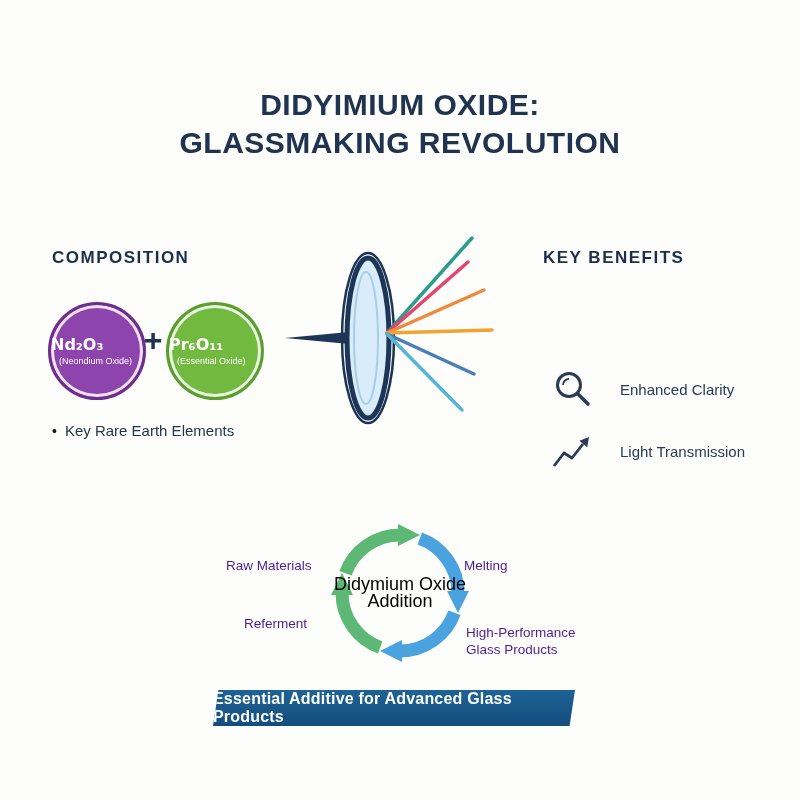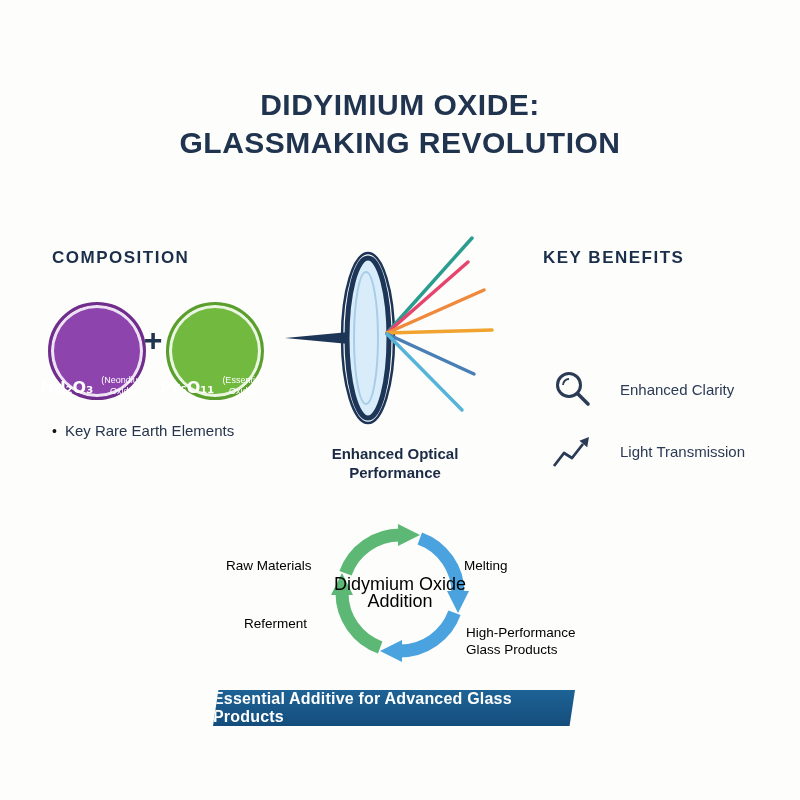--- a/index.html
+++ b/index.html
@@ -6,22 +6,22 @@
   body{width:800px;height:800px;background:#ffffff;font-family:"Liberation Sans", sans-serif;}
   .canvas{position:relative;width:800px;height:800px;background:#fdfdfb;overflow:hidden;}
 
   .title{position:absolute;top:86px;left:0;width:800px;text-align:center;color:#20344f;
          font-weight:700;font-size:30px;line-height:38px;letter-spacing:0.5px;}
 
   .section-heading{position:absolute;font-size:17px;font-weight:700;color:#1c2f4a;letter-spacing:1.5px;text-align:right;}
   .comp-heading{top:248px;left:52px;}
   .benefits-heading{top:248px;left:543px;}
 
-  .circle{position:absolute;width:92px;height:92px;border-radius:50%;display:flex;flex-direction:row;
-          align-items:flex-end;justify-content:center;text-align:center;color:#ffffff;}
+  .circle{position:absolute;width:92px;height:92px;border-radius:50%;display:flex;flex-direction:column;
+          align-items:flex-start;justify-content:center;text-align:center;color:#ffffff;}
   .circle-purple{left:48px;top:302px;background:#8e44ad;border:3px solid #6f2d8c;
                  box-shadow:inset 0 0 0 3px rgba(255,255,255,0.85);}
   .circle-green{left:166px;top:302px;background:#72b93f;border:3px solid #5a9e2e;
                 box-shadow:inset 0 0 0 3px rgba(255,255,255,0.85);}
   .formula{font-family:"DejaVu Sans", sans-serif;font-size:16px;font-weight:700;line-height:18px;}
   .cname{font-size:9px;line-height:11px;padding:2px 8px 0 8px;}
 
   .plus{position:absolute;left:141px;top:322px;width:24px;text-align:center;font-size:32px;
         font-weight:700;color:#20344f;}
 
@@ -33,21 +33,21 @@
                    font-size:15px;font-weight:700;color:#1b2b45;line-height:19px;}
 
   .benefit-row{position:absolute;display:flex;align-items:center;gap:20px;left:548px;}
   .benefit-row .icon-box{width:52px;display:flex;justify-content:center;}
   .benefit-label{font-size:15px;color:#2b3a55;}
   .row-1{top:302px;} .row-2{top:368px;} .row-3{top:432px;}
 
   .cycle-svg{position:absolute;left:300px;top:505px;}
   .cycle-center{position:absolute;left:325px;top:576px;width:150px;text-align:center;
                 font-size:18px;color:#000000;line-height:17px;}
-  .cycle-label{position:absolute;font-size:13.5px;color:#000000;line-height:17px;}
+  .cycle-label{position:absolute;font-size:13.5px;color:#4c1d95;line-height:17px;}
   .lbl-raw{left:226px;top:557px;}
   .lbl-melting{left:464px;top:557px;}
   .lbl-referment{left:244px;top:615px;}
   .lbl-highperf{left:466px;top:624px;width:125px;}
 
   .banner{position:absolute;left:213px;top:690px;width:362px;height:36px;
           background:linear-gradient(180deg,#1e6396,#144d7c);
           clip-path:polygon(1.5% 0%,100% 0%,98.5% 100%,0% 100%);
           display:flex;align-items:flex-start;justify-content:center;}
   .banner-text{color:#ffffff;font-size:16px;font-weight:700;letter-spacing:0.2px;}
@@ -87,24 +87,20 @@
     <ellipse cx="85" cy="110" rx="21" ry="80" stroke="#1d3557" stroke-width="5" fill="#d9ecfa"></ellipse>
     <ellipse cx="83" cy="110" rx="12" ry="66" fill="none" stroke="#a8cde8" stroke-width="2"></ellipse>
     <line x1="104" y1="105" x2="189" y2="10" stroke-width="3.5" stroke-linecap="round" stroke="#2a9d8f"></line>
     <line x1="104" y1="105" x2="185" y2="34" stroke-width="3.5" stroke-linecap="round" stroke="#e5446d"></line>
     <line x1="104" y1="105" x2="201" y2="62" stroke-width="3.5" stroke-linecap="round" stroke="#ef8a3c"></line>
     <line x1="104" y1="105" x2="209" y2="102" stroke-width="3.5" stroke-linecap="round" stroke="#f0a32e"></line>
     <line x1="104" y1="106" x2="191" y2="146" stroke-width="3.5" stroke-linecap="round" stroke="#4a7fb5"></line>
     <line x1="104" y1="106" x2="179" y2="182" stroke-width="3.5" stroke-linecap="round" stroke="#56b3d9"></line>
   </svg>
 
-  <div class="optical-caption">
-    <div>Enhanced Optical</div>
-    <div>Performance</div>
-  </div>
 
   <div class="section-heading benefits-heading">KEY BENEFITS</div>
 
 
   <div class="benefit-row row-2">
     <div class="icon-box">
       <svg width="44" height="42" viewBox="0 0 44 42">
         <circle cx="17" cy="17" r="11.5" fill="none" stroke="#2b3a55" stroke-width="3"></circle>
         <path d="M11 17 a6 6 0 0 1 6 -6" fill="none" stroke="#2b3a55" stroke-width="1.8"></path>
         <line x1="25.5" y1="25.5" x2="36" y2="36" stroke="#2b3a55" stroke-width="3.6" stroke-linecap="round"></line>

